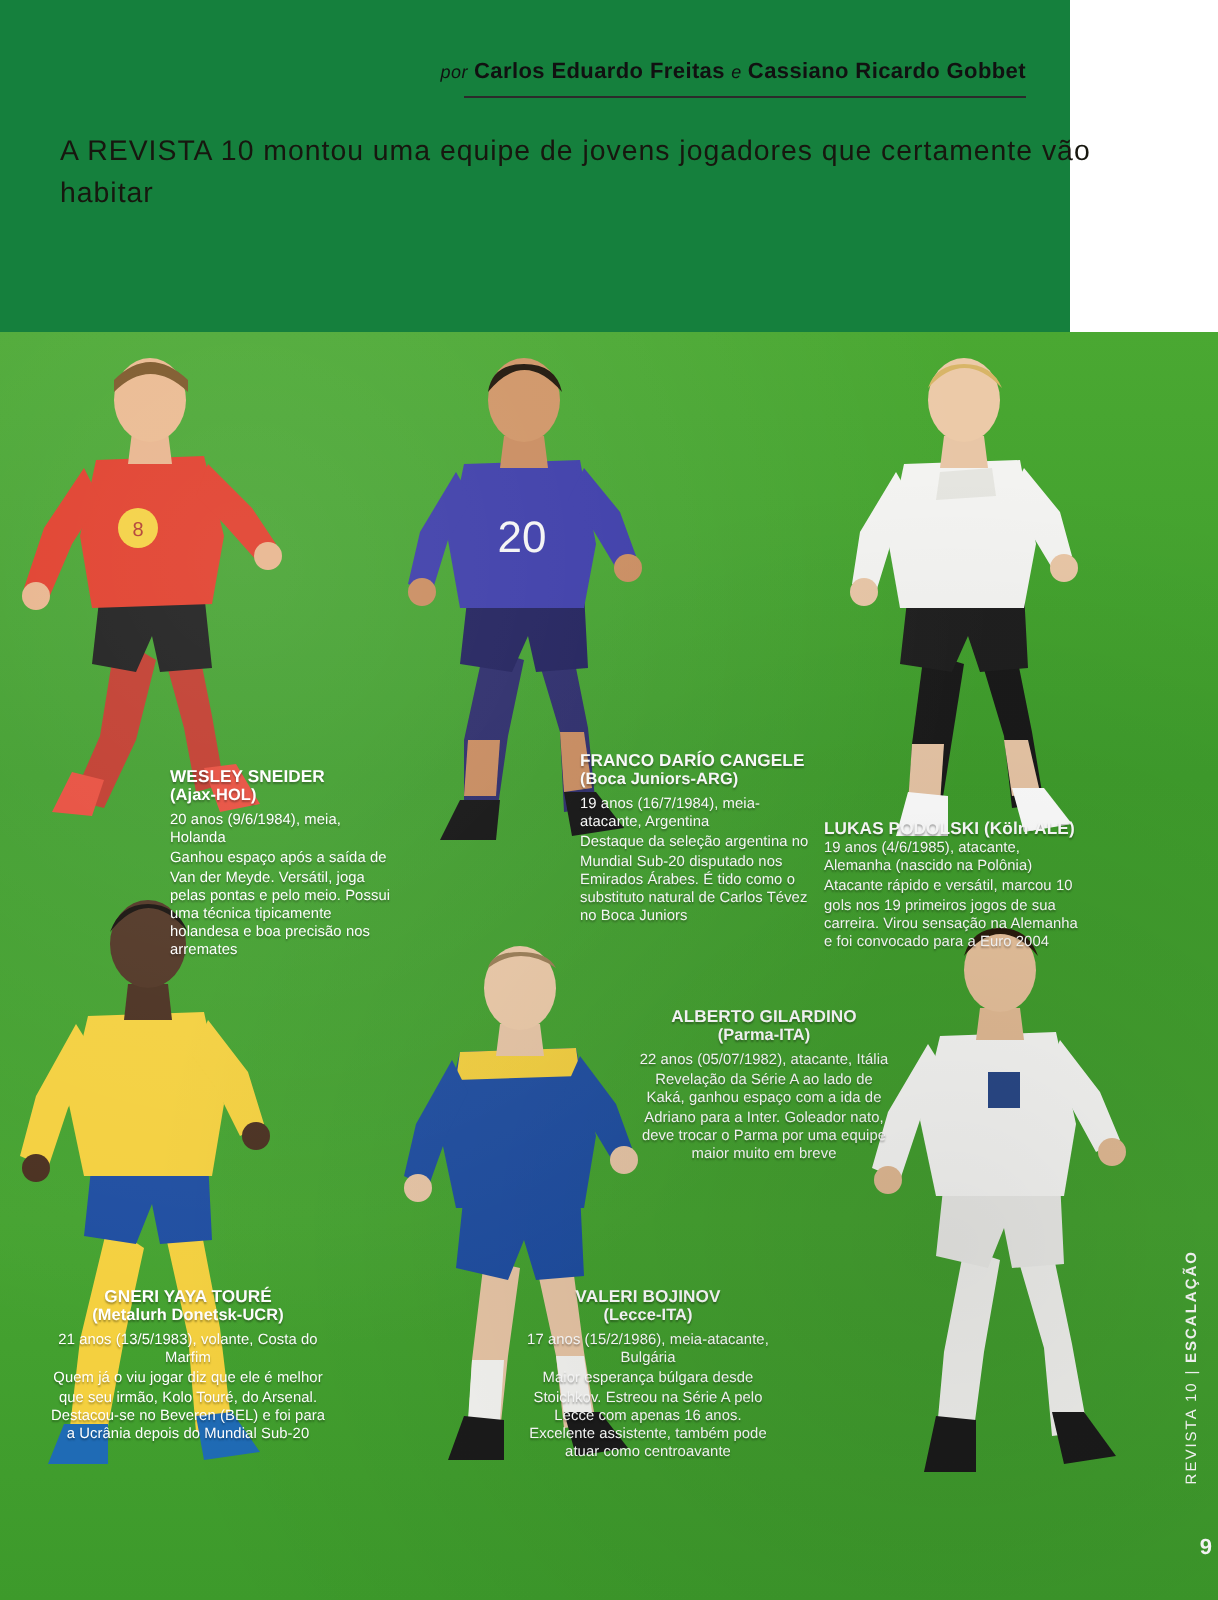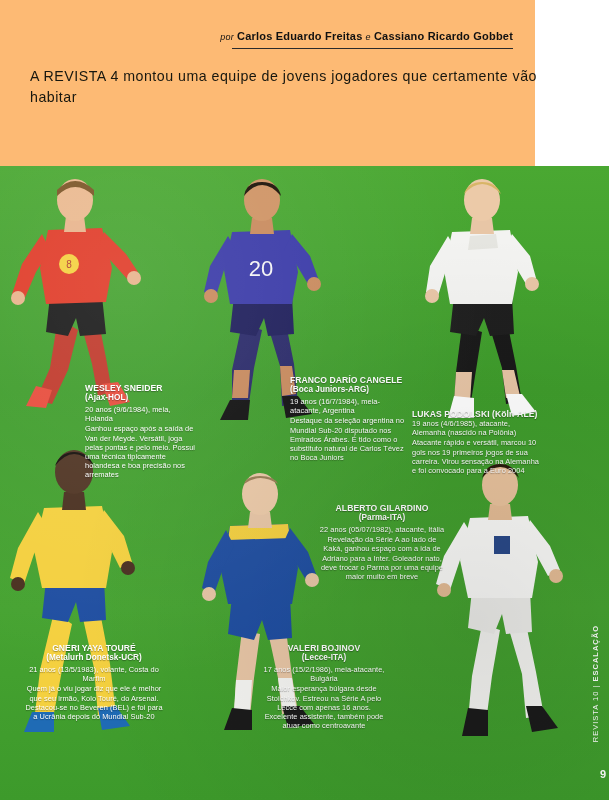--- a/index.html
+++ b/index.html
@@ -10,21 +10,21 @@
     width: 609px;
     height: 800px;
     background: #ffffff;
     font-family: "Liberation Sans", sans-serif;
     overflow: hidden;
   }
   .page {
     position: relative;
     width: 535px;
     height: 800px;
-    background: #fdba74;
+    background: #15803d;
   }
 
   
   .byline {
     position: absolute;
     top: 30px;
     left: 0;
     right: 22px;
     text-align: right;
     font-size: 10.5px;
@@ -155,21 +155,21 @@
 
   <div class="byline">
     <span class="small">por</span>
     <span class="name">Carlos Eduardo Freitas</span>
     <span class="small">e</span>
     <span class="name">Cassiano Ricardo Gobbet</span>
   </div>
   <div class="byline-rule"></div>
 
   <div class="lead">
-    <div class="caps">A  REVISTA 4 montou uma equipe de jovens jogadores que certamente vão habitar</div>
+    <div class="caps">A  REVISTA 10 montou uma equipe de jovens jogadores que certamente vão habitar</div>
   </div>
 
   <div class="field">
 
     <svg class="player" style="left:6px; top:2px;" width="140" height="240" viewBox="0 0 140 240">
       <g>
 
         <path d="M52 150 L44 200 L30 232 L46 236 L62 202 L72 162 Z" fill="#c0392b"></path>
         <path d="M74 152 L86 196 L92 228 L106 224 L100 190 L92 150 Z" fill="#c0392b"></path>
 

